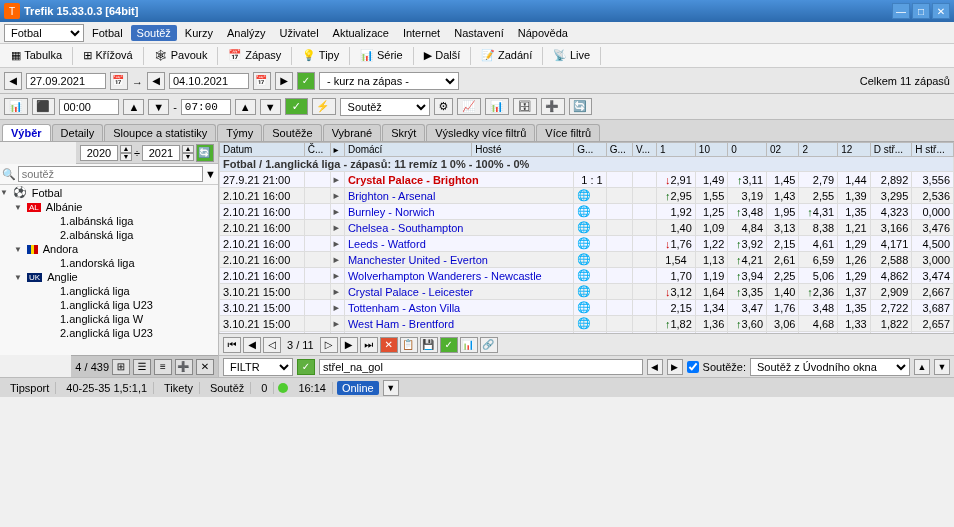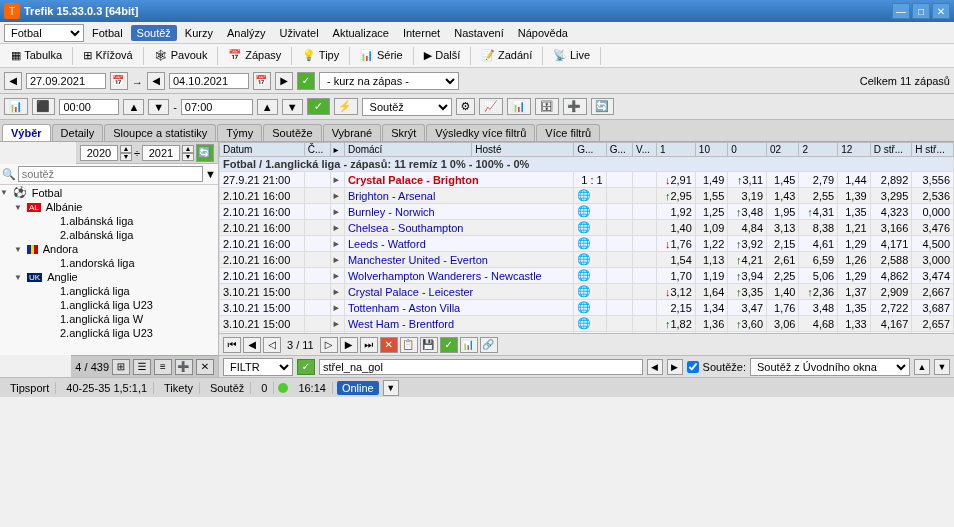--- a/index.html
+++ b/index.html
@@ -178,21 +178,21 @@
   <span class="total-label">Celkem 11 zápasů</span>
 </div>
 
 <div class="controls-bar">
   <button class="ctrl-btn">📊</button>
   <button class="ctrl-btn">⬛</button>
   <input type="text" class="ctrl-select" style="width: 60px;" value="00:00">
   <button class="ctrl-btn">▲</button>
   <button class="ctrl-btn">▼</button>
   <span>-</span>
-  <input type="text" class="ctrl-select" style="width: 72px;" value="07:00">
+  <input type="text" class="ctrl-select" style="width: 50px; font-family: Liberation Mono, monospace;" value="07:00">
   <button class="ctrl-btn">▲</button>
   <button class="ctrl-btn">▼</button>
   <button class="ctrl-btn" style="background:#50b030; color:white; padding:1px 6px;">✓</button>
   <button class="ctrl-btn">⚡</button>
   <select class="ctrl-select" style="width:90px;">
     <option>Soutěž</option>
   </select>
   <button class="ctrl-btn">⚙</button>
   <button class="ctrl-btn">📈</button>
   <button class="ctrl-btn">📊</button>
@@ -428,21 +428,21 @@
               <td style="text-align: right;">4,500</td>
             </tr>
             <tr>
               <td>2.10.21 16:00</td>
               <td style="text-align: right;"></td>
               <td><span style="cursor:pointer;color:#555;">▸</span></td>
               <td colspan="2" style="min-width: 180px;"><span class="match-link">Manchester United - Everton</span></td>
               <td><span style="cursor:pointer;">🌐</span></td>
               <td></td>
               <td></td>
-              <td style="text-align: right;">1,54</td>
+              <td style="text-align: center;">1,54</td>
               <td style="text-align: right;">1,13</td>
               <td style="text-align: right;"><span style="color:#006600;">↑</span>4,21</td>
               <td style="text-align: right;">2,61</td>
               <td style="text-align: right;">6,59</td>
               <td style="text-align: right;">1,26</td>
               <td style="text-align: right;">2,588</td>
               <td style="text-align: right;">3,000</td>
             </tr>
             <tr>
               <td>2.10.21 16:00</td>
@@ -502,21 +502,21 @@
               <td colspan="2" style="min-width: 180px;"><span class="match-link">West Ham - Brentford</span></td>
               <td><span style="cursor:pointer;">🌐</span></td>
               <td></td>
               <td></td>
               <td style="text-align: right;"><span style="color:#006600;">↑</span>1,82</td>
               <td style="text-align: right;">1,36</td>
               <td style="text-align: right;"><span style="color:#006600;">↑</span>3,60</td>
               <td style="text-align: right;">3,06</td>
               <td style="text-align: right;">4,68</td>
               <td style="text-align: right;">1,33</td>
-              <td style="text-align: right;">4,167</td>
+              <td style="text-align: right;">1,822</td>
               <td style="text-align: right;">2,657</td>
             </tr>
             <tr>
               <td>3.10.21 17:30</td>
               <td style="text-align: right;"></td>
               <td></td>
               <td colspan="2" style="min-width: 180px;"></td>
               <td></td>
               <td></td>
               <td></td>

